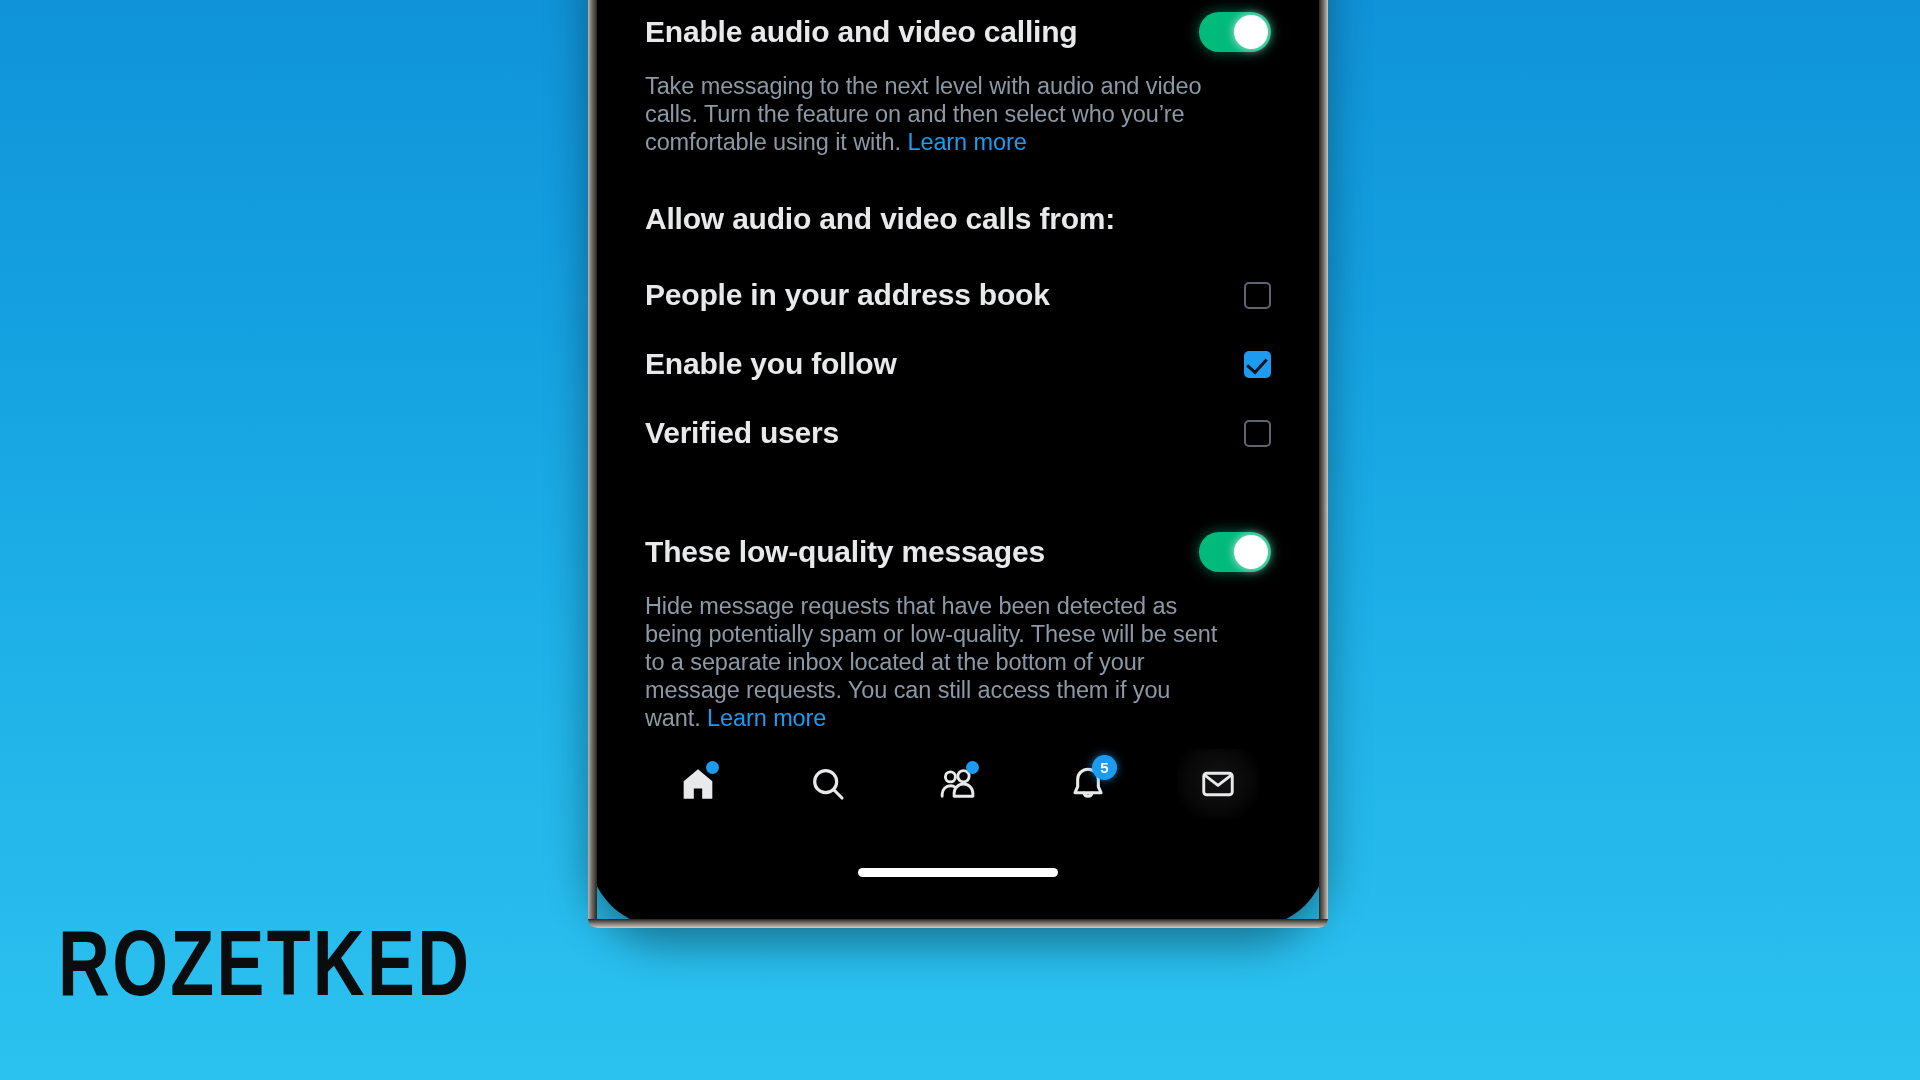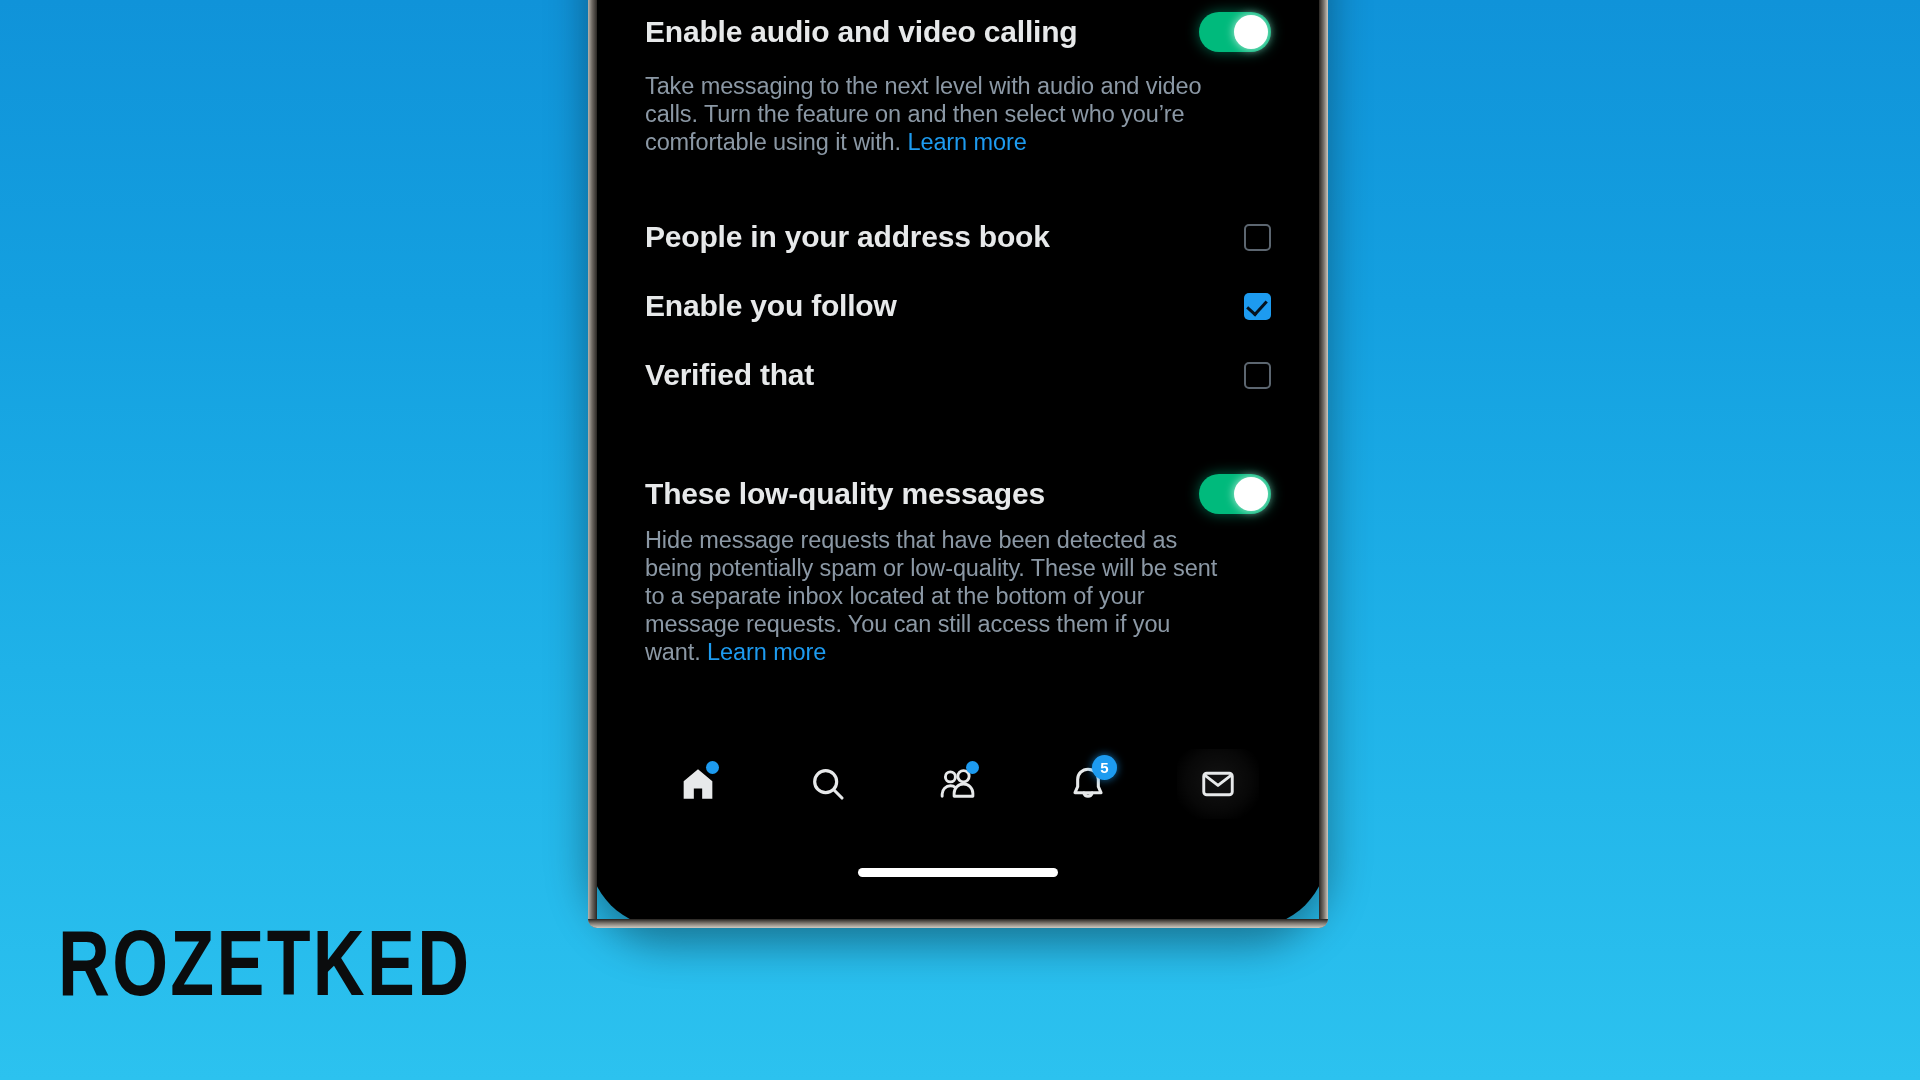--- a/index.html
+++ b/index.html
@@ -244,46 +244,47 @@
         <div class="setting-title">Enable audio and video calling</div>
         <div class="toggle">
           <div class="knob"></div>
         </div>
       </div>
 
       <div class="setting-desc" style="margin-top:20px;">
         <span>Take messaging to the next level with audio and video calls. Turn the feature on and then select who you’re comfortable using it with. </span><span class="learn-more">Learn more</span>
       </div>
 
-
-      <div class="cb-row" style="margin-top:64px;">
+      <div class="setting-title" style="margin-top:46px;">Allow audio and video calls from:</div>
+
+      <div class="cb-row" style="margin-top:42px;">
         <div class="setting-title">People in your address book</div>
         <div class="checkbox off"></div>
       </div>
 
       <div class="cb-row" style="margin-top:35px;">
         <div class="setting-title">Enable you follow</div>
         <div class="checkbox on">
           <span class="tick"></span>
         </div>
       </div>
 
       <div class="cb-row" style="margin-top:35px;">
-        <div class="setting-title">Verified that</div>
+        <div class="setting-title">Verified users</div>
         <div class="checkbox off"></div>
       </div>
 
       <div class="setting-row" style="margin-top:82px;">
         <div class="setting-title">These low-quality messages</div>
         <div class="toggle">
           <div class="knob"></div>
         </div>
       </div>
 
-      <div class="setting-desc" style="margin-top:12px;max-width:575px;">
+      <div class="setting-desc" style="margin-top:20px;max-width:575px;">
         <span>Hide message requests that have been detected as being potentially spam or low-quality. These will be sent to a separate inbox located at the bottom of your message requests. You can still access them if you want. </span><span class="learn-more">Learn more</span>
       </div>
 
     </div>
 
     <div id="bottom-nav">
 
       <div class="nav-item">
         <span class="nav-icon">
           <svg width="40" height="40" viewBox="0 0 24 24" fill="#e7e9ea">

